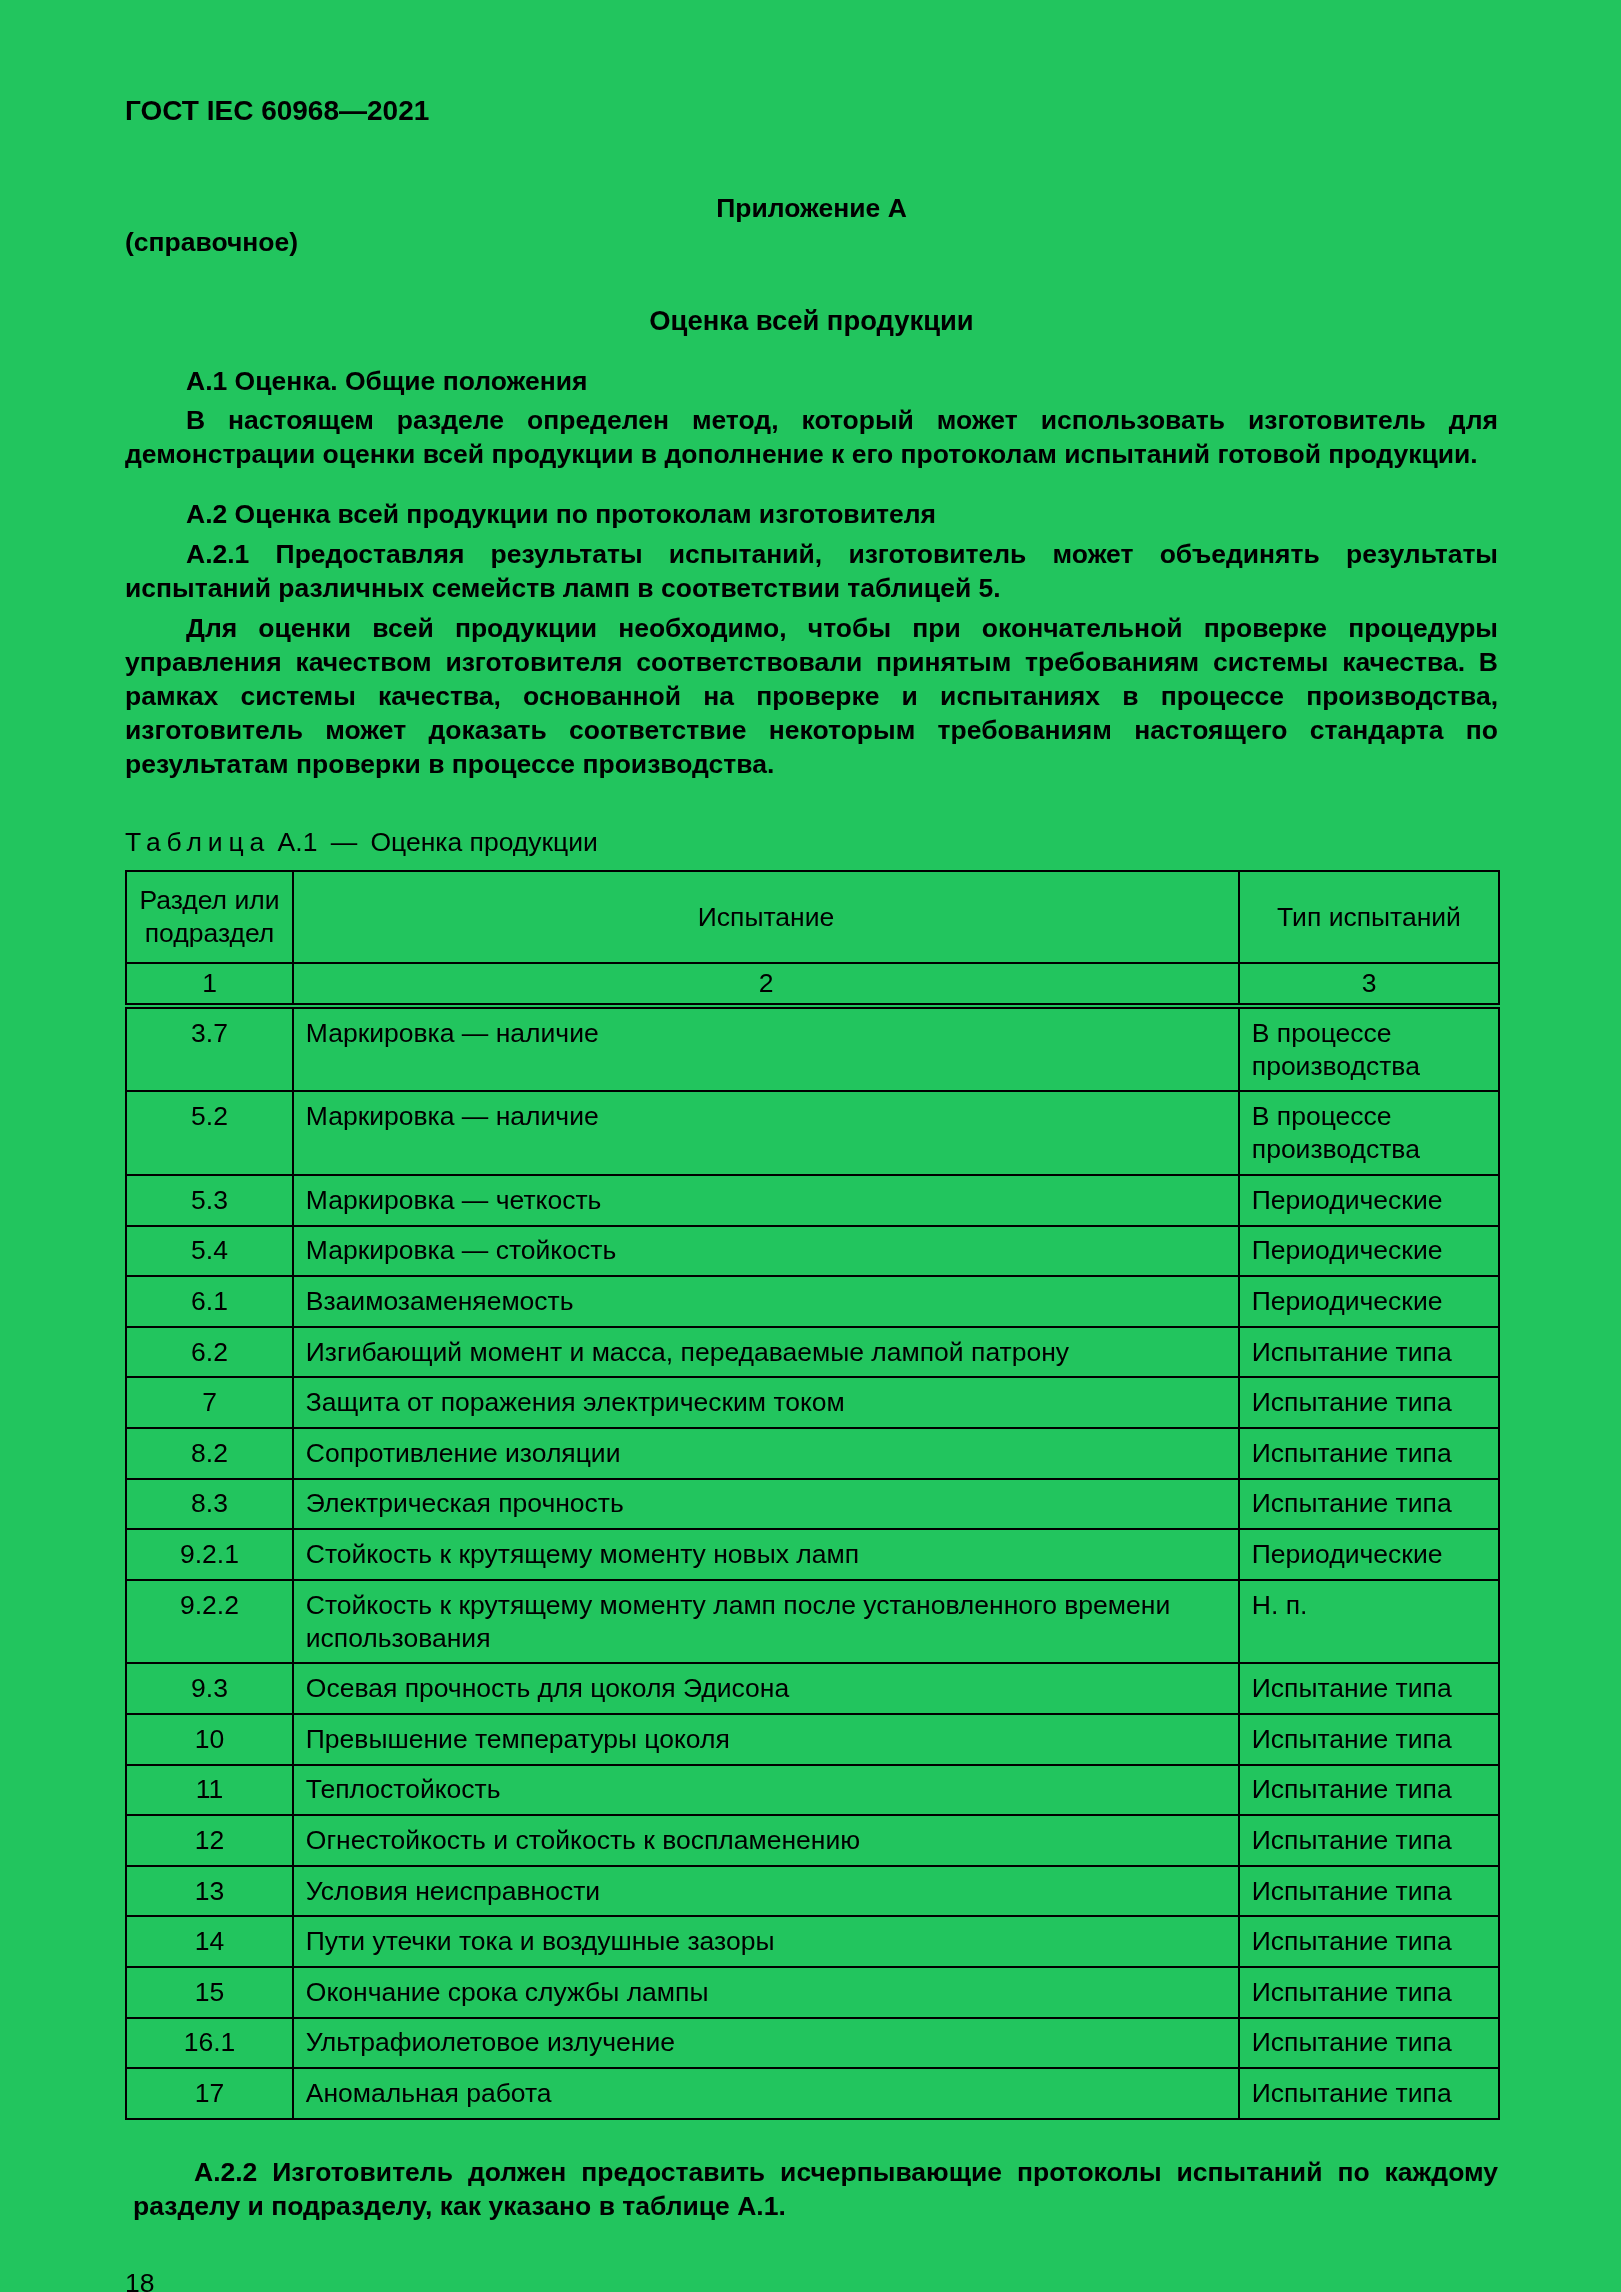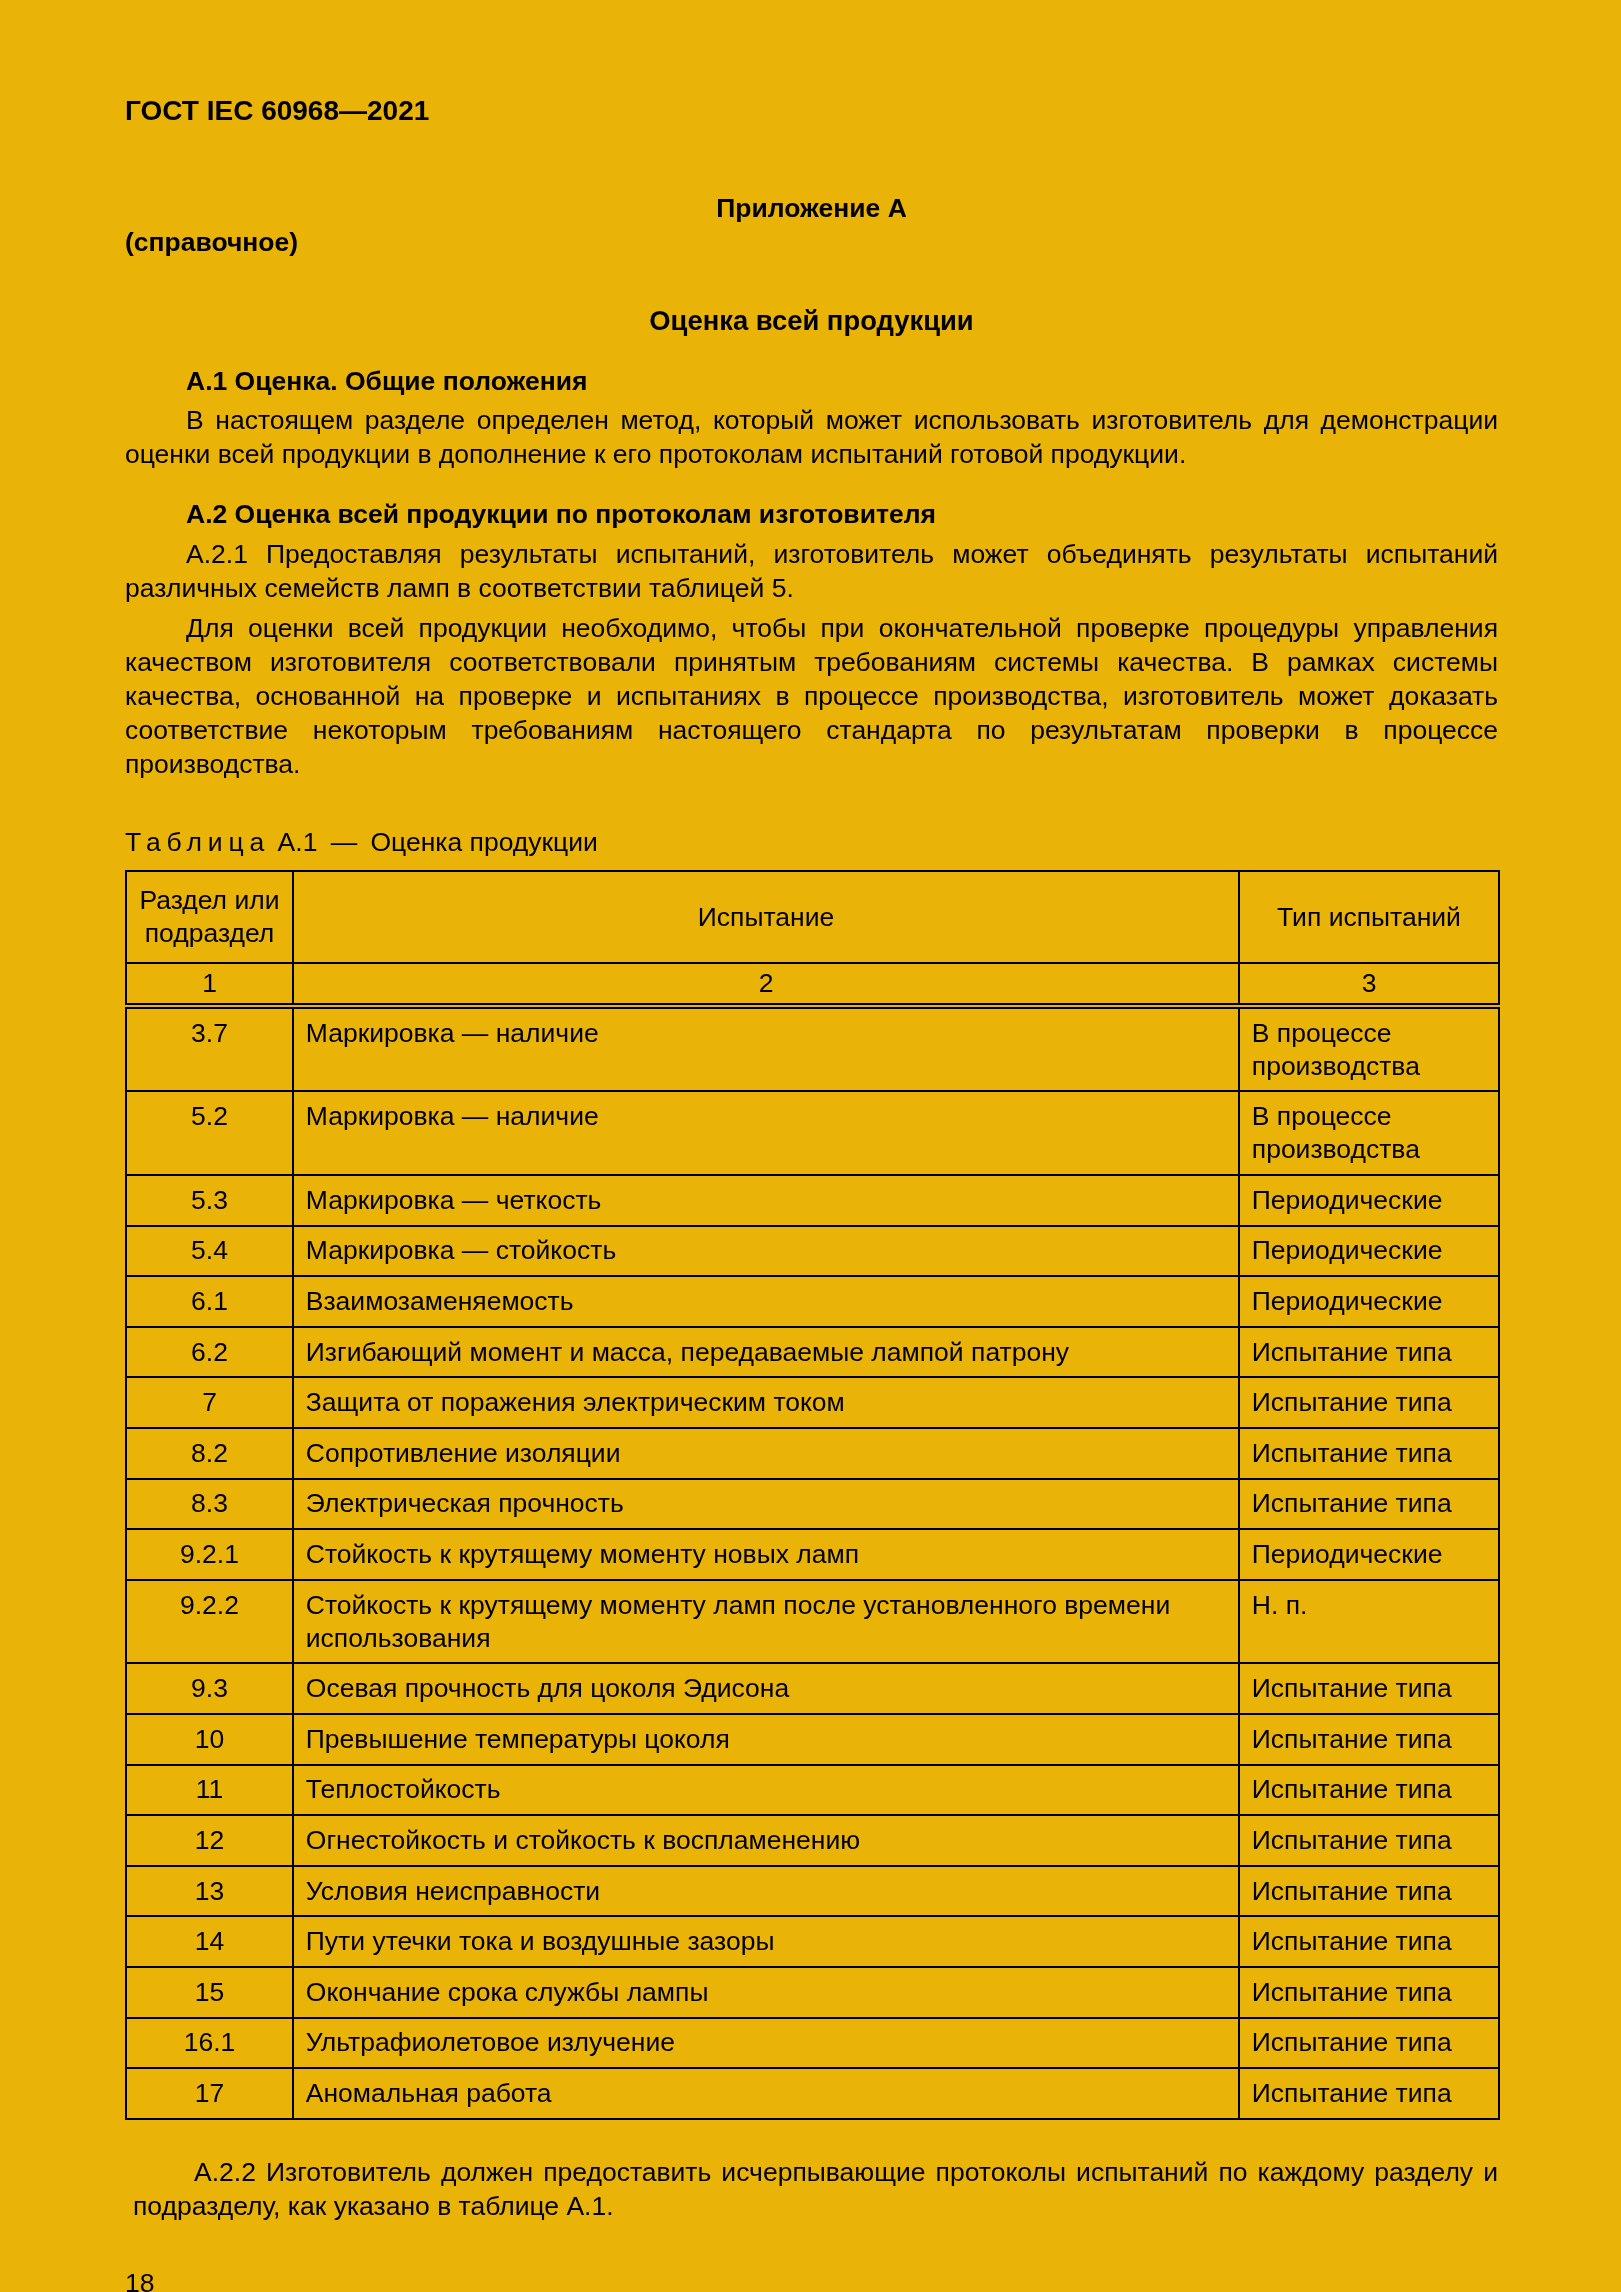--- a/index.html
+++ b/index.html
@@ -11,21 +11,21 @@
     font-family: "Liberation Sans", sans-serif;
     font-size: 26.5px;
     line-height: 34px;
   }
   .page {
     position: relative;
     width: 1621px;
     height: 2293px;
     padding: 94px 123px 0 125px;
     overflow: hidden;
-    background: #eab308;
+    background: #22c55e;
   }
   .doc-header {
     font-weight: bold;
     font-size: 28px;
   }
   .appendix-label {
     margin-top: 63px;
     font-weight: bold;
     text-align: center;
   }
@@ -42,20 +42,21 @@
   .sec-heading {
     font-weight: bold;
     font-size: 26.5px;
     margin: 25.5px 0 5.9px 0;
     text-indent: 61px;
   }
   .para {
     margin: 0 0 5.9px 0;
     text-indent: 61px;
     text-align: justify;
+    font-weight: bold;
   }
   .table-caption {
     margin-top: 44px;
     margin-bottom: 11.8px;
     font-size: 26.5px;
   }
   .spaced { letter-spacing: 5.9px; }
   .cap-sep { margin: 0 5.9px; }
   table.eval-table {
     width: 1372px;

